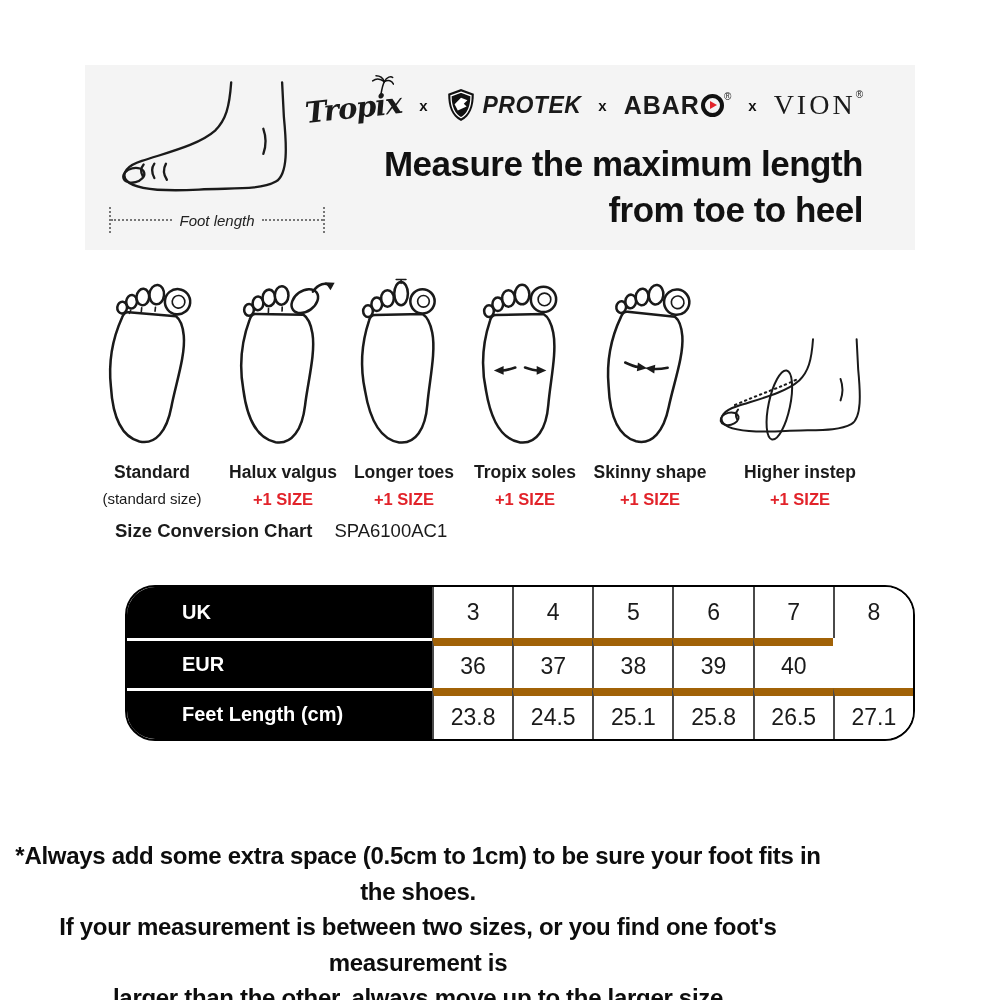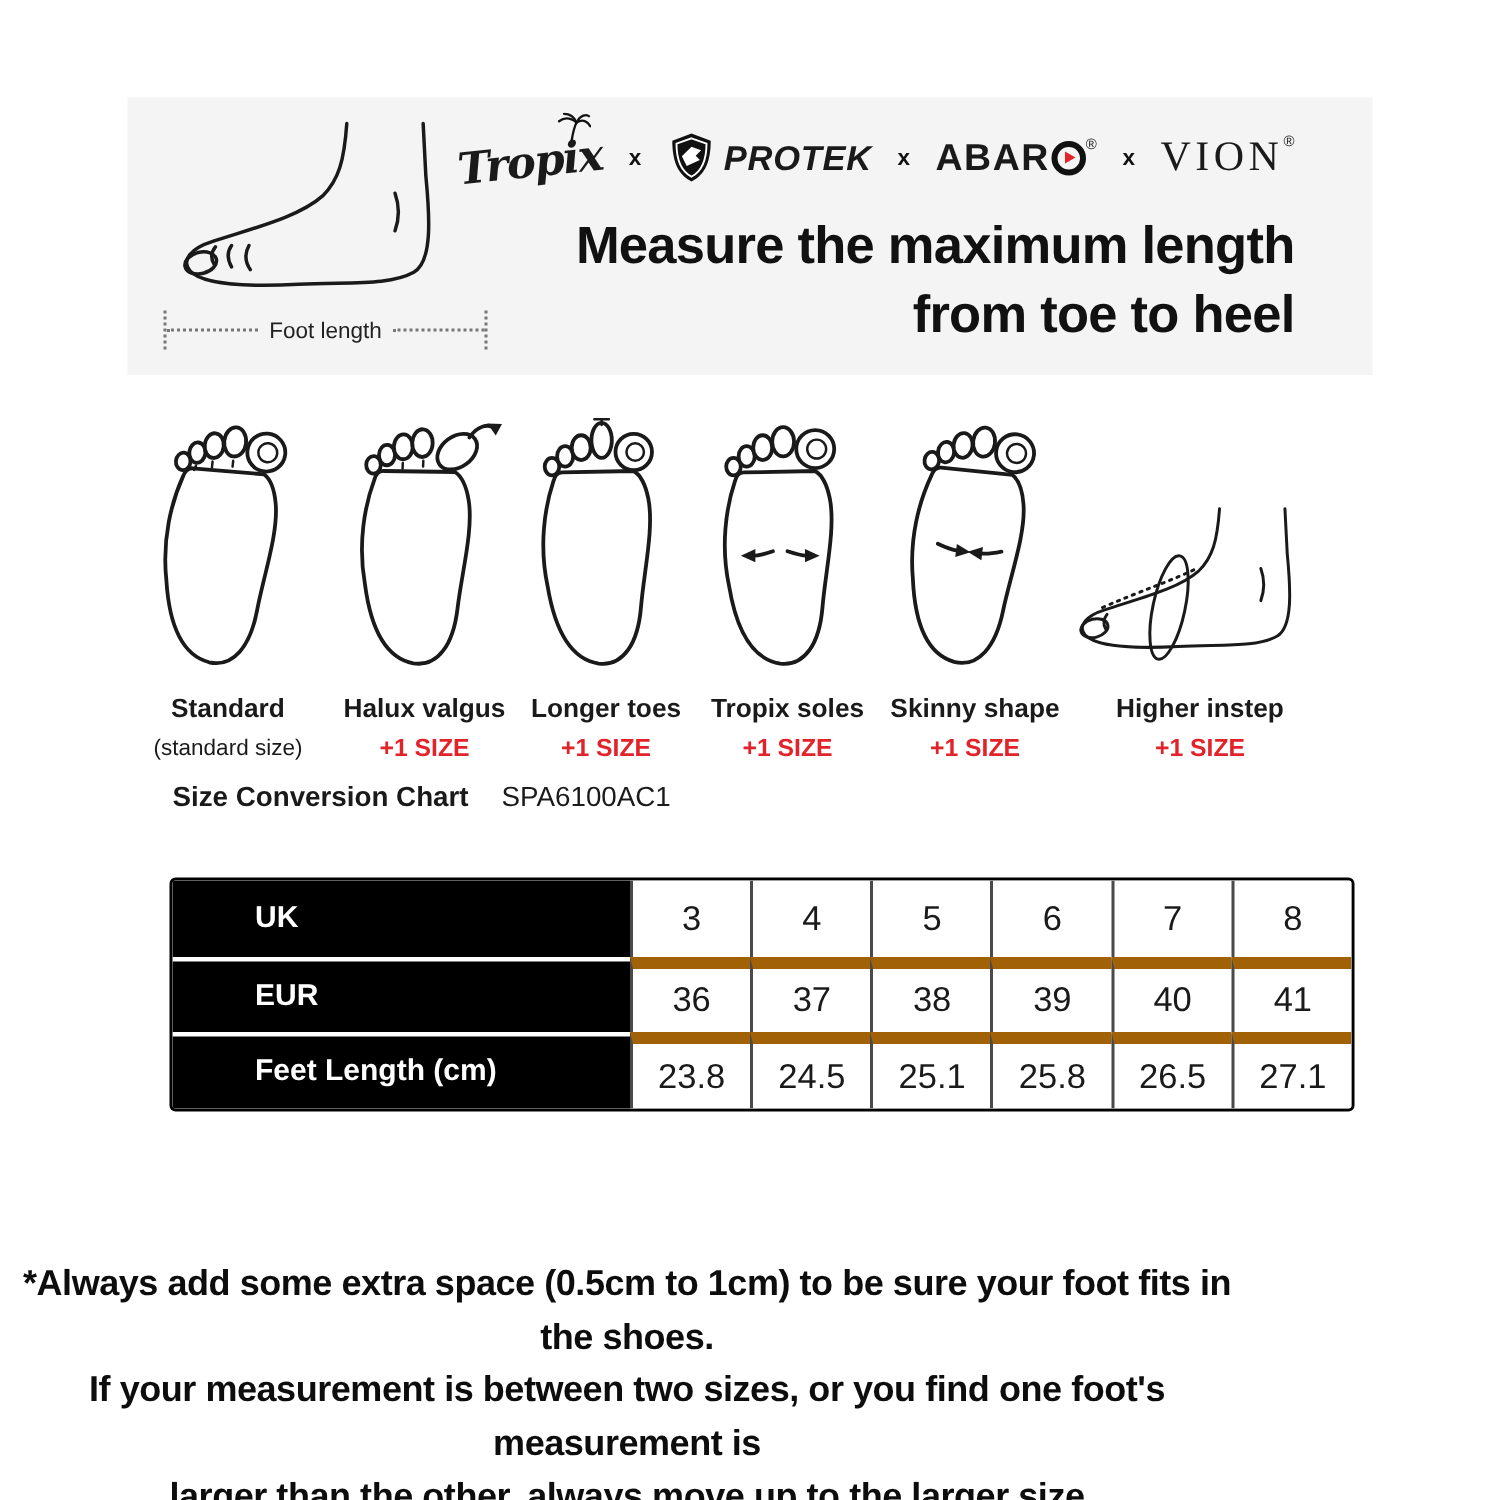--- a/index.html
+++ b/index.html
@@ -4,21 +4,21 @@
 <style>
   html,body{margin:0;padding:0;background:#fff;}
   body{width:1000px;height:1000px;position:relative;font-family:"Liberation Sans",sans-serif;color:#1a1a1a;overflow:hidden;}
 
   
   .top-panel{position:absolute;left:85px;top:65px;width:830px;height:185px;background:#f4f4f4;}
   .foot-measure{position:absolute;left:24px;top:12px;width:216px;}
   .foot-measure svg{display:block;}
   .measure-row{display:flex;align-items:center;height:26px;border-left:2px dotted #777;border-right:2px dotted #777;margin-top:-4px;}
   .measure-row .dots{flex:1;border-top:2px dotted #777;align-self:center;}
-  .measure-row .m-label{margin:0 7px;font-size:15px;color:#222;white-space:nowrap;}
+  .measure-row .m-label{margin:0 7px;font-size:15px;color:#222;white-space:nowrap;font-style:italic;}
 
   .brand-row{position:absolute;right:52px;top:20px;display:flex;align-items:center;gap:17px;}
   .brand-sep{font-weight:bold;font-size:15px;color:#111;}
   .tropix-wrap{position:relative;padding-top:6px;}
   .tropix{font-family:"DejaVu Serif",serif;font-style:italic;font-weight:bold;font-size:29px;letter-spacing:-1px;display:inline-block;transform:rotate(-6deg);}
   .palm{position:absolute;top:-10px;right:8px;}
   .protek-wrap{display:flex;align-items:center;gap:6px;}
   .protek{font-style:italic;font-weight:bold;font-size:23px;letter-spacing:.5px;}
   .abaro-wrap{display:flex;align-items:flex-start;}
   .abaro{font-weight:bold;font-size:25px;letter-spacing:1px;text-align:right;}
@@ -40,21 +40,21 @@
   .foot-svg .thin{stroke-width:1.7;}
   .foot-svg .fillb{fill:#1a1a1a;stroke:none;}
   .side-svg path,.side-svg ellipse{fill:none;stroke:#1a1a1a;stroke-width:2.6;stroke-linecap:round;stroke-linejoin:round;}
 
   
   .size-line{position:absolute;left:115px;top:520px;display:flex;align-items:flex-end;gap:22px;}
   .size-line .t{font-weight:bold;font-size:18.5px;}
   .size-line .c{font-size:18.5px;}
 
   
-  .size-table{position:absolute;left:113px;top:585px;width:786px;height:152px;border:2px solid #000;border-radius:4px;overflow:hidden;background:#fff;text-align:right;}
+  .size-table{position:absolute;left:125px;top:585px;width:786px;height:152px;border:2px solid #000;border-radius:30px;overflow:hidden;background:#fff;text-align:right;}
   .t-row{display:grid;grid-template-columns:305px repeat(6,1fr);height:50.6px;}
   .t-label{background:#000;color:#fff;font-weight:bold;font-size:20px;display:flex;align-items:center;padding-left:55px;}
   .t-row + .t-row .t-label{border-top:3px solid #fff;}
   .t-cell{display:flex;align-items:center;justify-content:center;font-size:23px;background:#fff;border-left:2px solid #4a4a4a;}
   .t-row + .t-row .t-cell{border-top:8px solid #a16207;}
 
   
   .footer-note{position:absolute;left:0;top:838px;width:836px;text-align:center;font-size:24px;font-weight:600;line-height:1.48;color:#0d0d0d;letter-spacing:-0.3px;}
 </style>
 </head>
@@ -243,21 +243,20 @@
     <div class="t-cell">7</div>
     <div class="t-cell">8</div>
   </div>
   <div class="t-row">
     <div class="t-label">EUR</div>
     <div class="t-cell">36</div>
     <div class="t-cell">37</div>
     <div class="t-cell">38</div>
     <div class="t-cell">39</div>
     <div class="t-cell">40</div>
-    <div class="t-cell">41</div>
   </div>
   <div class="t-row">
     <div class="t-label">Feet Length (cm)</div>
     <div class="t-cell">23.8</div>
     <div class="t-cell">24.5</div>
     <div class="t-cell">25.1</div>
     <div class="t-cell">25.8</div>
     <div class="t-cell">26.5</div>
     <div class="t-cell">27.1</div>
   </div>

